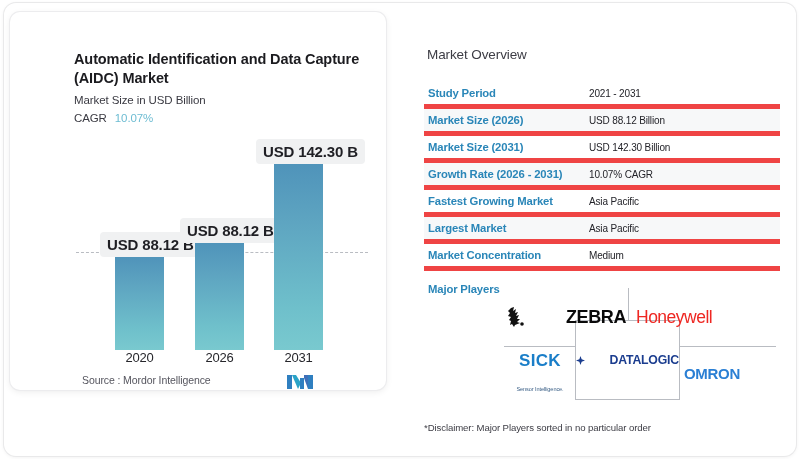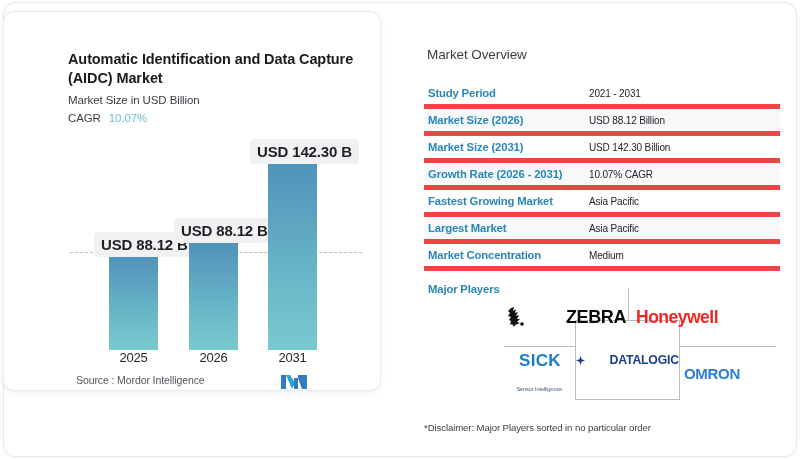--- a/index.html
+++ b/index.html
@@ -19,21 +19,21 @@
     position: absolute;
     left: 4px; top: 3px;
     width: 792px; height: 453px;
     border-radius: 12px;
     background: #ffffff;
     box-shadow: 0 0 0 1px #e9e9ea, 0 1px 4px rgba(0,0,0,0.07);
   }
   
   .chart-card {
     position: absolute;
-    left: 4px; top: 12px;
+    left: 10px; top: 12px;
     width: 376px; height: 378px;
     background: #ffffff;
     border-radius: 10px;
     box-shadow: 0 0 0 1px #ececee, 0 2px 7px rgba(0,0,0,0.08);
     overflow: hidden;
   }
   .chart-title {
     position: absolute;
     left: 64px; top: 38px;
     width: 290px;
@@ -172,21 +172,21 @@
     border: 1px solid #b9bcc2;
     background: #ffffff;
   }
   .cell { position: absolute; display: flex; align-items: center; justify-content: space-between; }
 
   .zebra { left: 8px; top: 12px; width: 118px; height: 34px; }
   .zebra-text { font-size: 18px; font-weight: 700; color: #0a0a0a; letter-spacing: -0.4px; }
   .zebra-mark { width: 18px; height: 20px; margin-right: 3px; }
 
   .honeywell { left: 136px; top: 12px; width: 130px; height: 34px; }
-  .honeywell-text { font-size: 17.5px; font-weight: 700; color: #ee2722; letter-spacing: -0.5px; }
+  .honeywell-text { font-size: 17.5px; font-weight: 400; color: #ee2722; letter-spacing: -0.5px; }
 
   .sick { left: 6px; top: 64px; width: 68px; height: 40px; flex-direction: column; }
   .sick-text { font-size: 17px; font-weight: 700; color: #1a7ec8; letter-spacing: 0.3px; line-height: 1; }
   .sick-sub { font-size: 5.6px; color: #3a5f86; letter-spacing: -0.1px; margin-top: 2px; }
 
   .datalogic { left: 76px; top: 52px; width: 103px; height: 40px; }
   .dl-text { font-size: 12.3px; font-weight: 700; color: #1b3d8f; letter-spacing: -0.2px; }
   .dl-mark { width: 9px; height: 9px; margin-right: 2px; }
 
   .omron { left: 184px; top: 70px; width: 86px; height: 30px; }
@@ -212,21 +212,21 @@
     <div class="chart-sub">Market Size in USD Billion</div>
     <div class="chart-cagr">
       <span>CAGR</span><span class="val">10.07%</span>
     </div>
 
     <div class="plot">
       <div class="dashline" style="top:240px;"></div>
 
       <div class="bar" style="left:105px; top:244px; width:49px; height:94px;"></div>
       <div class="bar-label" style="left:90px; top:220px;">USD 88.12 B</div>
-      <div class="x-tick" style="left:105px; top:338px; width:49px;">2025</div>
+      <div class="x-tick" style="left:105px; top:338px; width:49px;">2020</div>
 
       <div class="bar" style="left:185px; top:230px; width:49px; height:108px;"></div>
       <div class="bar-label" style="left:170px; top:206px;">USD 88.12 B</div>
       <div class="x-tick" style="left:185px; top:338px; width:49px;">2026</div>
 
       <div class="bar" style="left:264px; top:151px; width:49px; height:187px;"></div>
       <div class="bar-label" style="left:246px; top:127px;">USD 142.30 B</div>
       <div class="x-tick" style="left:264px; top:338px; width:49px;">2031</div>
     </div>
 

